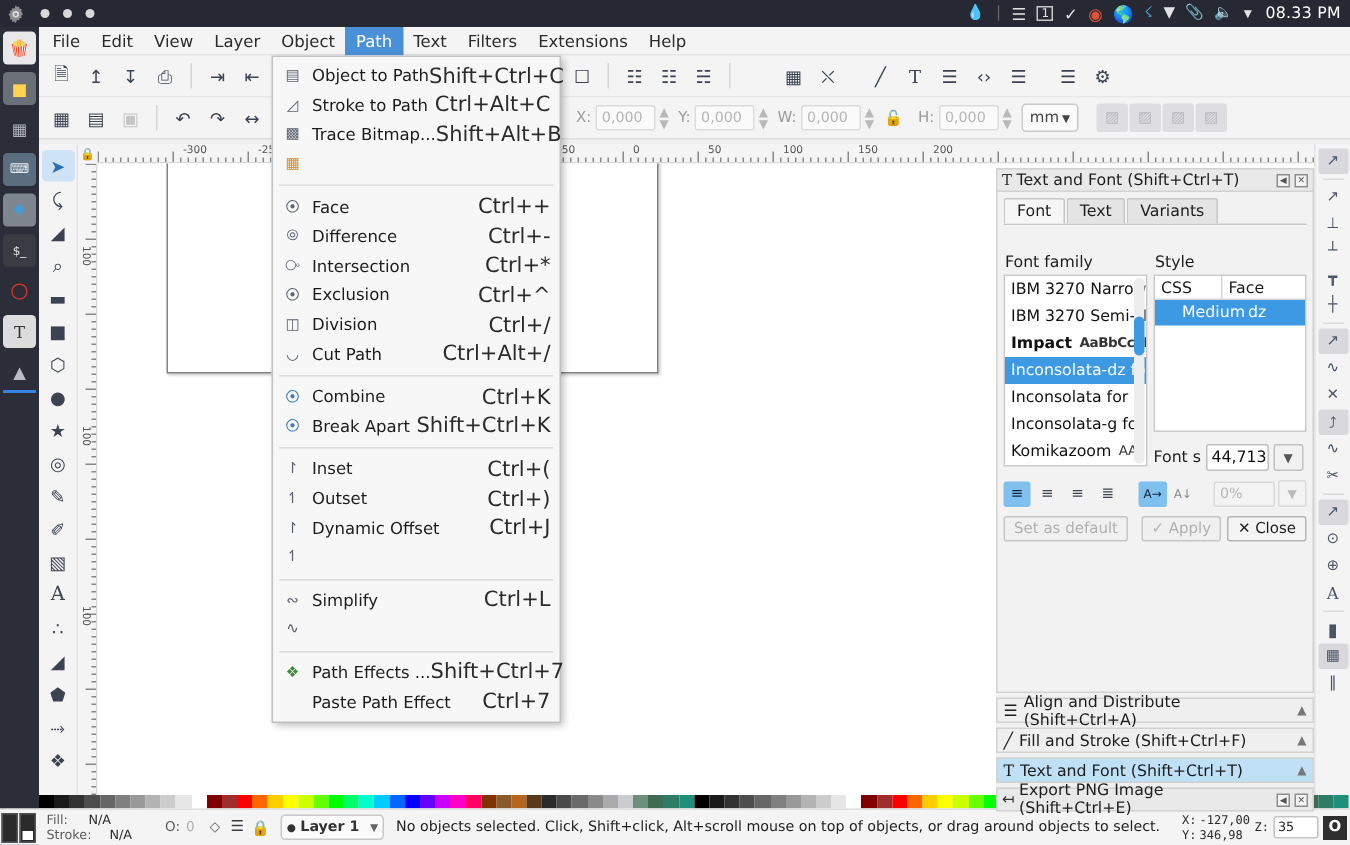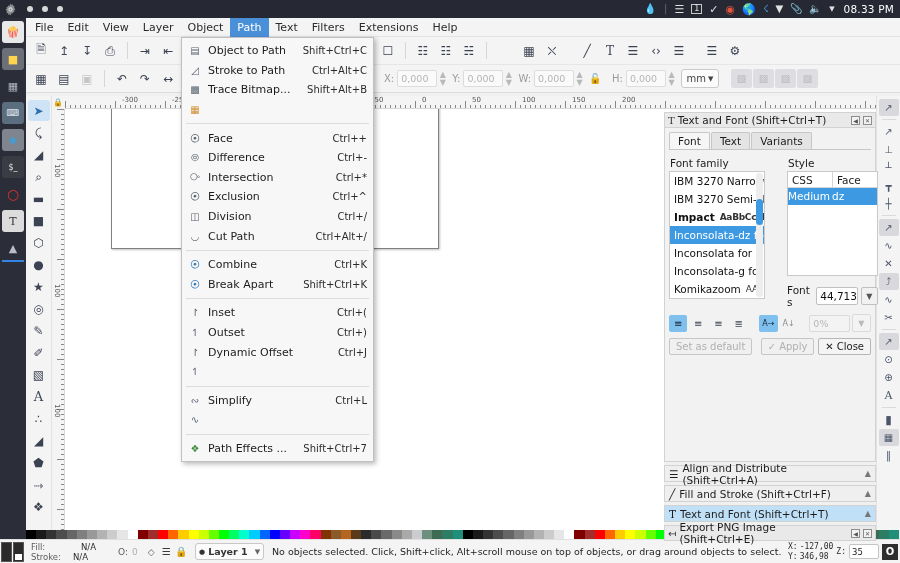--- a/index.html
+++ b/index.html
@@ -79,21 +79,21 @@
   
   #pathmenu {
     position: absolute; left: 155px; top: 19px; width: 193px;
     background: #f7f7f7; border: 1px solid #c0c0c0;
     box-shadow: 2px 2px 5px rgba(0,0,0,.28);
     padding: 3px 0; z-index: 50;
   }
   #pathmenu .row { display: flex; align-items: center; height: 19.6px; padding: 0 6px 0 5px; }
   #pathmenu .row .ic { width: 16px; font-size: 10px; color: #5a6472; text-align: center; flex: none; }
   #pathmenu .row .tx { flex: 1; font-size: 11px; color: #1c1c1c; padding-left: 5px; white-space: nowrap; }
-  #pathmenu .row .ac { font-size: 10px; color: #2b2b2b; white-space: nowrap; }
+  #pathmenu .row .ac { font-size: 14px; color: #2b2b2b; white-space: nowrap; }
   #pathmenu .div { height: 1px; background: #dcdcdc; margin: 4px 4px; }
 
   
   #dockpanel { position: absolute; right: 24px; top: 94px; width: 212px; bottom: 31px; background: #f0f0f0; z-index: 20; }
   .panelhdr { display: flex; align-items: center; height: 16px; background: #e9e9e9; border: 1px solid #d2d2d2; padding: 0 3px; font-size: 10.5px; color: #1c1c1c; }
   .panelhdr .pi { margin-right: 3px; font-size: 10px; color:#333; }
   .panelhdr .sp { margin-left: auto; display:flex; gap:3px; }
   .panelhdr .sq { width: 9px; height: 9px; border: 1px solid #8d8d8d; display:flex;align-items:center;justify-content:center;font-size:6px;color:#555;background:#f2f2f2;}
   #tfbody { border: 1px solid #d2d2d2; border-top: none; background: #f2f2f2; padding: 4px; height: 334px; }
 
@@ -104,21 +104,21 @@
   .listbox { border: 1px solid #c9c9c9; background: #fff; height: 128px; overflow: hidden; position: relative; }
   .litem { height: 18px; line-height: 18px; font-size: 10.5px; padding-left: 4px; color: #111; white-space: nowrap; overflow: hidden; display:flex; align-items:center; }
   .litem.sel { background: #3d9ae2; color: #fff; }
   .fprev { font-size: 9px; color: #333; margin-left: 5px; letter-spacing:-0.3px; }
   .scroll { position: absolute; right: 1px; top: 1px; width: 7px; bottom: 1px; background: #ededed; border-radius: 4px; }
   .thumb { position: absolute; left: 0; width: 7px; background: #3d9ae2; border-radius: 4px; }
   .stylebox { border: 1px solid #c9c9c9; background: #fff; height: 105px; }
   .sthead { display: flex; border-bottom: 1px solid #d5d5d5; height: 16px; }
   .sthead div { font-size: 10.5px; color: #1c1c1c; padding-left: 4px; line-height: 16px; }
   .strow { height: 17px; line-height: 17px; background: #3d9ae2; color: #fff; font-size: 10.5px; display: flex; }
-  .strow div { padding-left: 0; }
+  .strow div { padding-left: 18px; }
   .fsrow { display: flex; align-items: center; margin-top: 8px; gap: 3px; }
   .fslbl { font-size: 10.5px; color: #1c1c1c; }
   .fsinput { width: 42px; height: 18px; border: 1px solid #c0c0c0; background: #fff; font-size: 10.5px; color: #111; display: flex; align-items: center; padding-left: 3px; border-radius: 2px; }
   .fsdrop { width: 20px; height: 18px; border: 1px solid #c0c0c0; background: #f1f1f1; border-radius: 2px; display:flex;align-items:center;justify-content:center;font-size:8px;color:#555;}
   .alignrow { display: flex; align-items: center; gap: 2px; margin-top: 6px; }
   .abtn { width: 19px; height: 17px; display: flex; align-items: center; justify-content: center; font-size: 10px; color: #3b4252; border-radius: 2px; }
   .abtn.on { background: #7fc0ef; color: #123; }
   .pctbox { width: 42px; height: 17px; border: 1px solid #dadada; background: #f3f3f3; color: #b7b7b7; font-size: 9.5px; display:flex;align-items:center;padding-left:3px;border-radius:2px;}
   .previewbox { border: 1px solid #d7d7d7; background: #f7f7f7; height: 96px; margin-top: 6px; display: flex; align-items: center; justify-content: center; overflow: hidden; }
   .previewbox span { font-size: 42px; color: #000; font-family: "DejaVu Sans", sans-serif; white-space: nowrap; }
@@ -693,20 +693,25 @@
         <span class="ic">∿</span>
         <span class="ac"></span>
       </div>
       <div class="div"></div>
 
       <div class="row">
         <span class="ic" style="color:#3c8a3c;">❖</span>
         <span class="tx">Path Effects ...</span>
         <span class="ac">Shift+Ctrl+7</span>
       </div>
+      <div class="row">
+        <span class="ic"></span>
+        <span class="tx">Paste Path Effect</span>
+        <span class="ac">Ctrl+7</span>
+      </div>
     </div>
 
     <div id="dockpanel">
 
       <div class="panelhdr">
         <span class="pi" style="font-family:'DejaVu Serif',serif;">T</span>
         <span>Text and Font (Shift+Ctrl+T)</span>
         <span class="sp">
           <span class="sq">◀</span>
           <span class="sq">✕</span>
@@ -714,21 +719,21 @@
       </div>
 
       <div id="tfbody">
 
         <div class="tabs">
           <div class="tab sel">Font</div>
           <div class="tab">Text</div>
           <div class="tab">Variants</div>
         </div>
 
-        <div style="display:flex; gap:22px; margin-top:3px;">
+        <div style="display:flex; gap:4px; margin-top:15px;">
           <div style="width:96px;">
             <div class="ftitle">Font family</div>
             <div class="listbox">
               <div class="litem">
                   <span>IBM 3270 Narrow</span>
                 </div>
               <div class="litem">
                   <span>IBM 3270 Semi-N</span>
                 </div>
               <div class="litem">
@@ -919,21 +924,21 @@
       <div style="background: rgb(31, 143, 122);"></div>
     </div>
 
   <div id="statusbar">
     <div style="display:flex;align-items:center;">
       <div class="swatchbox"></div>
       <div class="swatchbox b"></div>
     </div>
     <div style="margin-left:7px;display:flex;flex-direction:column;">
       <div style="display:flex;">
-          <span class="fs-lbl" style="width:50px;">Fill:</span>
+          <span class="fs-lbl" style="width:28px;">Fill:</span>
           <span class="fs-val">N/A</span>
         </div>
       <div style="display:flex;">
           <span class="fs-lbl" style="width:42px;">Stroke:</span>
           <span class="fs-val">N/A</span>
         </div>
     </div>
     <span class="fs-lbl" style="margin-left:22px;font-size:9px;">O:</span>
     <span class="fs-lbl" style="margin-left:4px;color:#b0b0b0;font-size:9px;">0</span>
     <span style="margin-left:10px;font-size:9px;color:#5a5a5a;">◇</span>

